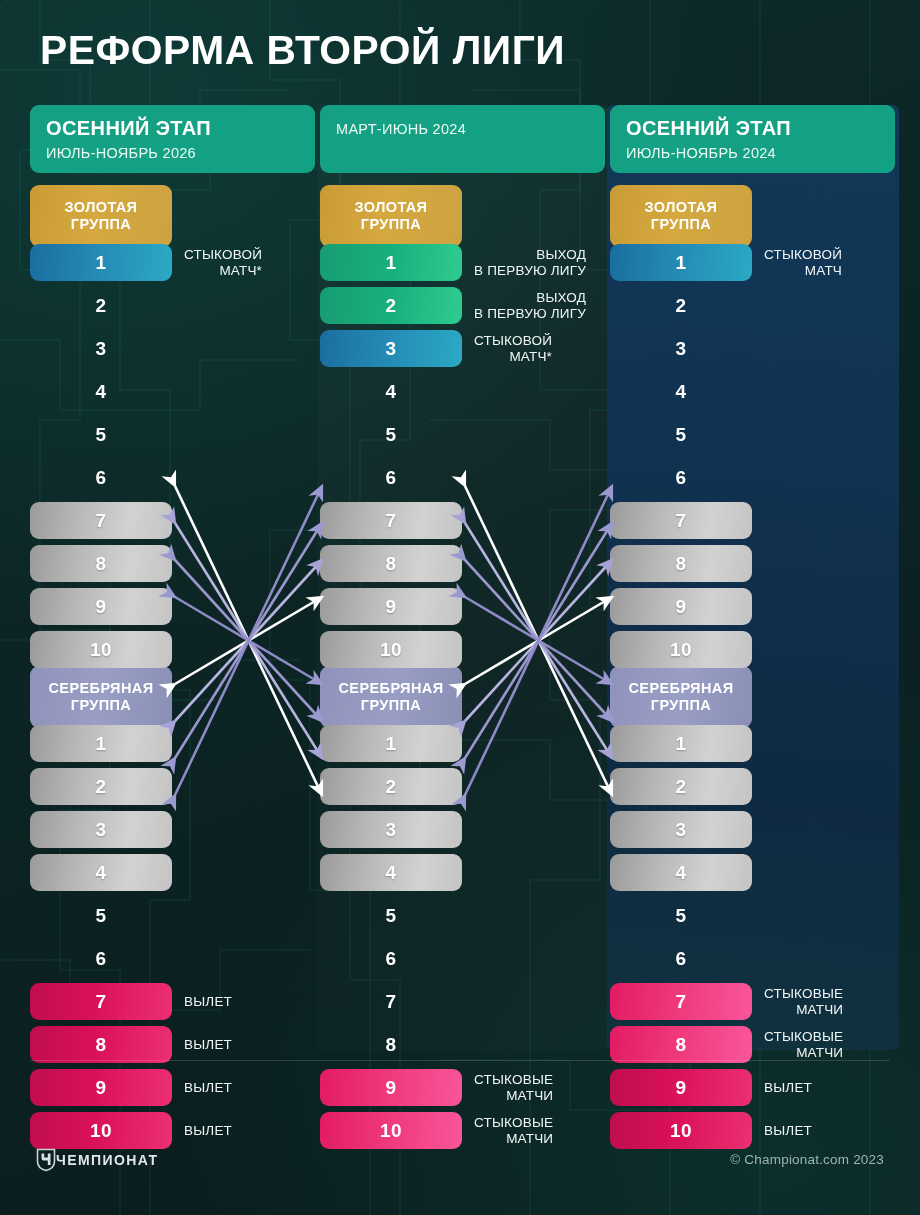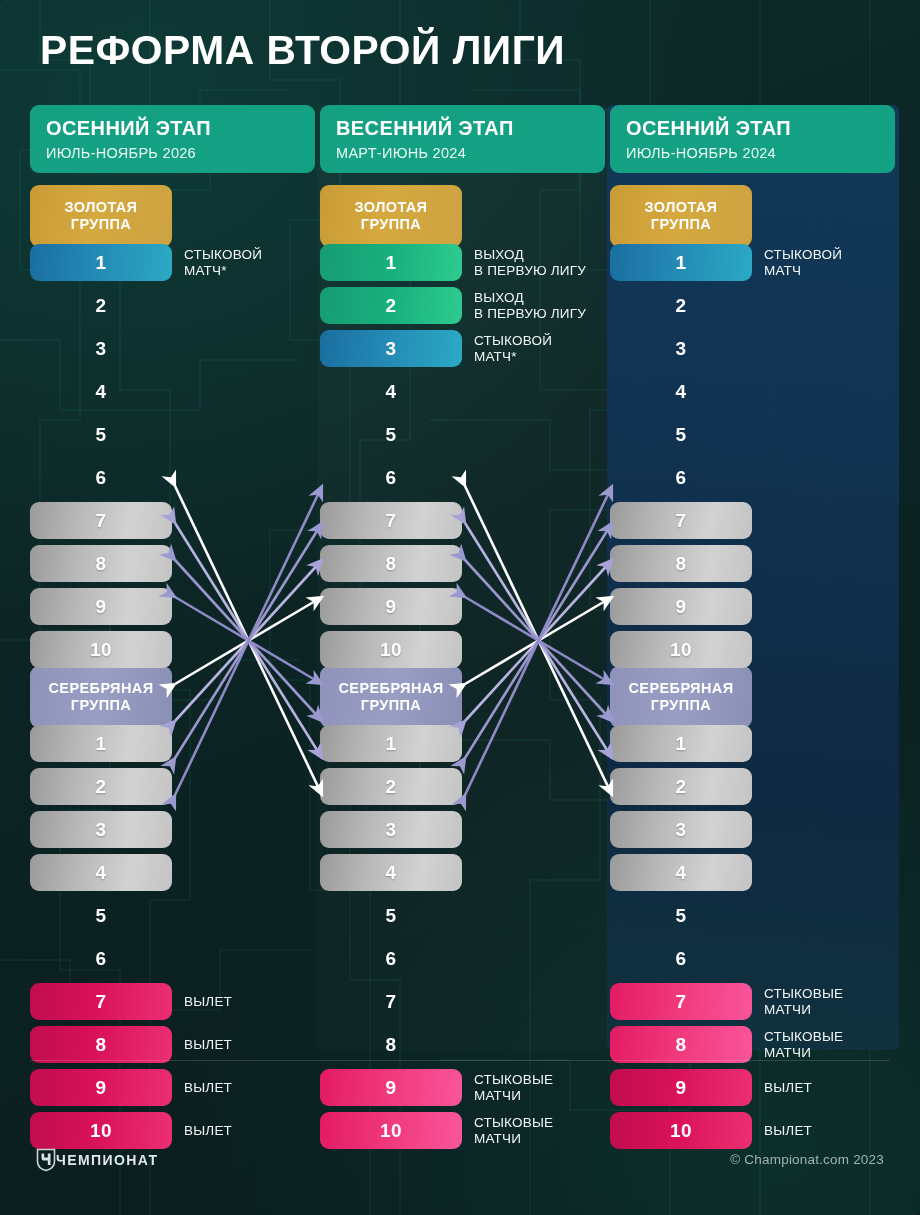--- a/index.html
+++ b/index.html
@@ -73,20 +73,21 @@
     width:142px; height:37px; border-radius:9px;
     display:flex; align-items:center; justify-content:center;
     font-size:19px; font-weight:800; color:#fff; letter-spacing:.5px;
     position:relative;
   }
   .chip.plain{ background:transparent; }
   .note{
     margin-left:12px; font-size:13.5px; line-height:15.5px;
     color:#f2f6f6; letter-spacing:.2px; font-weight:400;
     white-space:pre-line;
+    text-align:right;
   }
 
   
   .grp{
     width:142px; height:62px; border-radius:9px;
     display:flex; flex-direction:column; align-items:center; justify-content:center;
     font-size:14.5px; font-weight:800; color:#fff; letter-spacing:.4px;
     line-height:17px; text-align:center;
   }
   .grp.gold{ background:linear-gradient(100deg,#c99b35 0%, #d5a93f 45%, #cda241 100%); }
@@ -238,21 +239,20 @@
           <div class="note">ВЫЛЕТ</div>
         </div>
         <div class="row">
           <div class="chip pink">10</div>
           <div class="note">ВЫЛЕТ</div>
         </div>
       </div>
     </div>
   <div class="col c2" id="col1">
       <div class="stage-head">
-        <div class="t1">ВЕСЕННИЙ ЭТАП</div>
         <div class="t2">МАРТ-ИЮНЬ 2024</div>
       </div>
       <div class="rows">
         <div class="rowgrp">
           <div class="grp gold">
             <span>ЗОЛОТАЯ</span>
             <span>ГРУППА</span>
           </div>
         </div>
         <div class="row">

